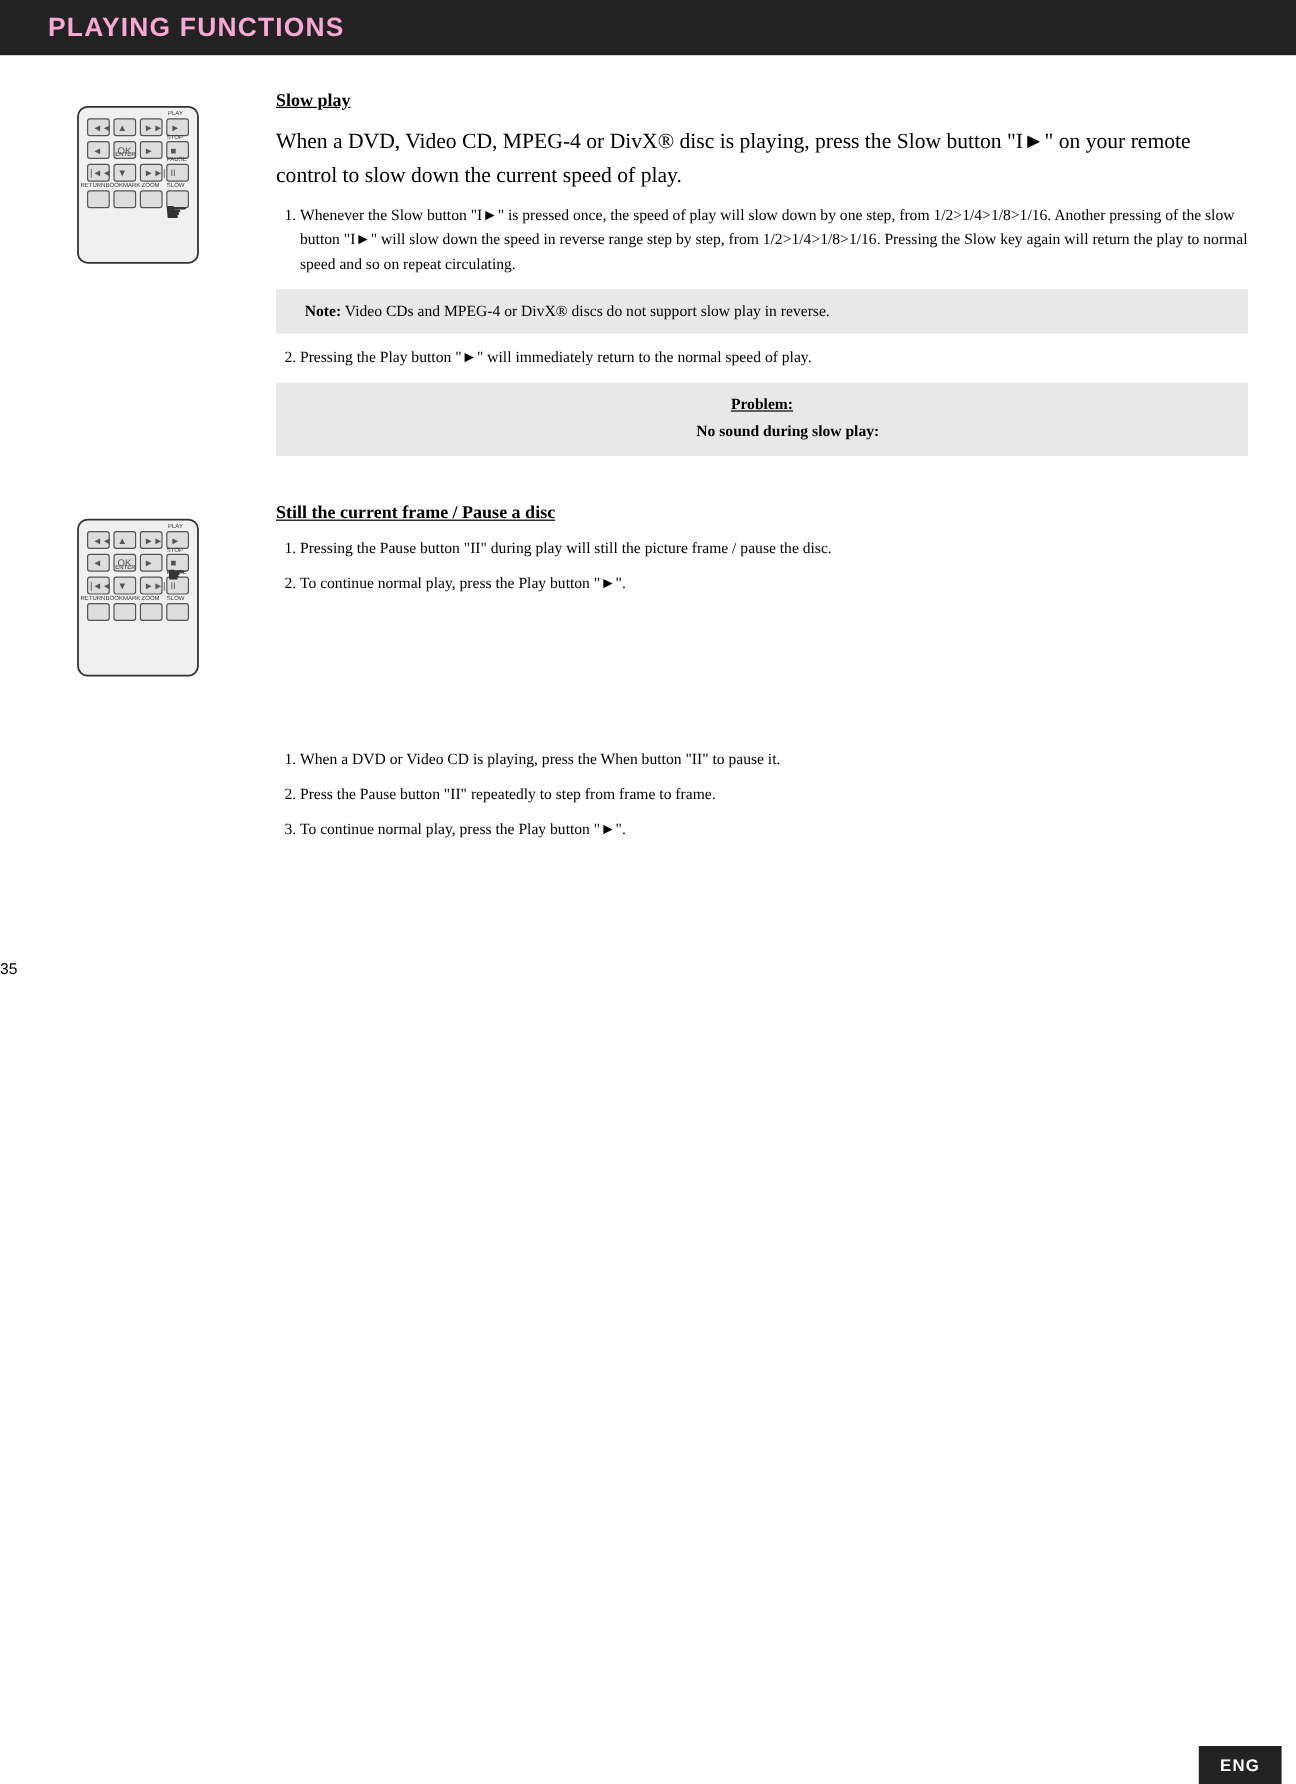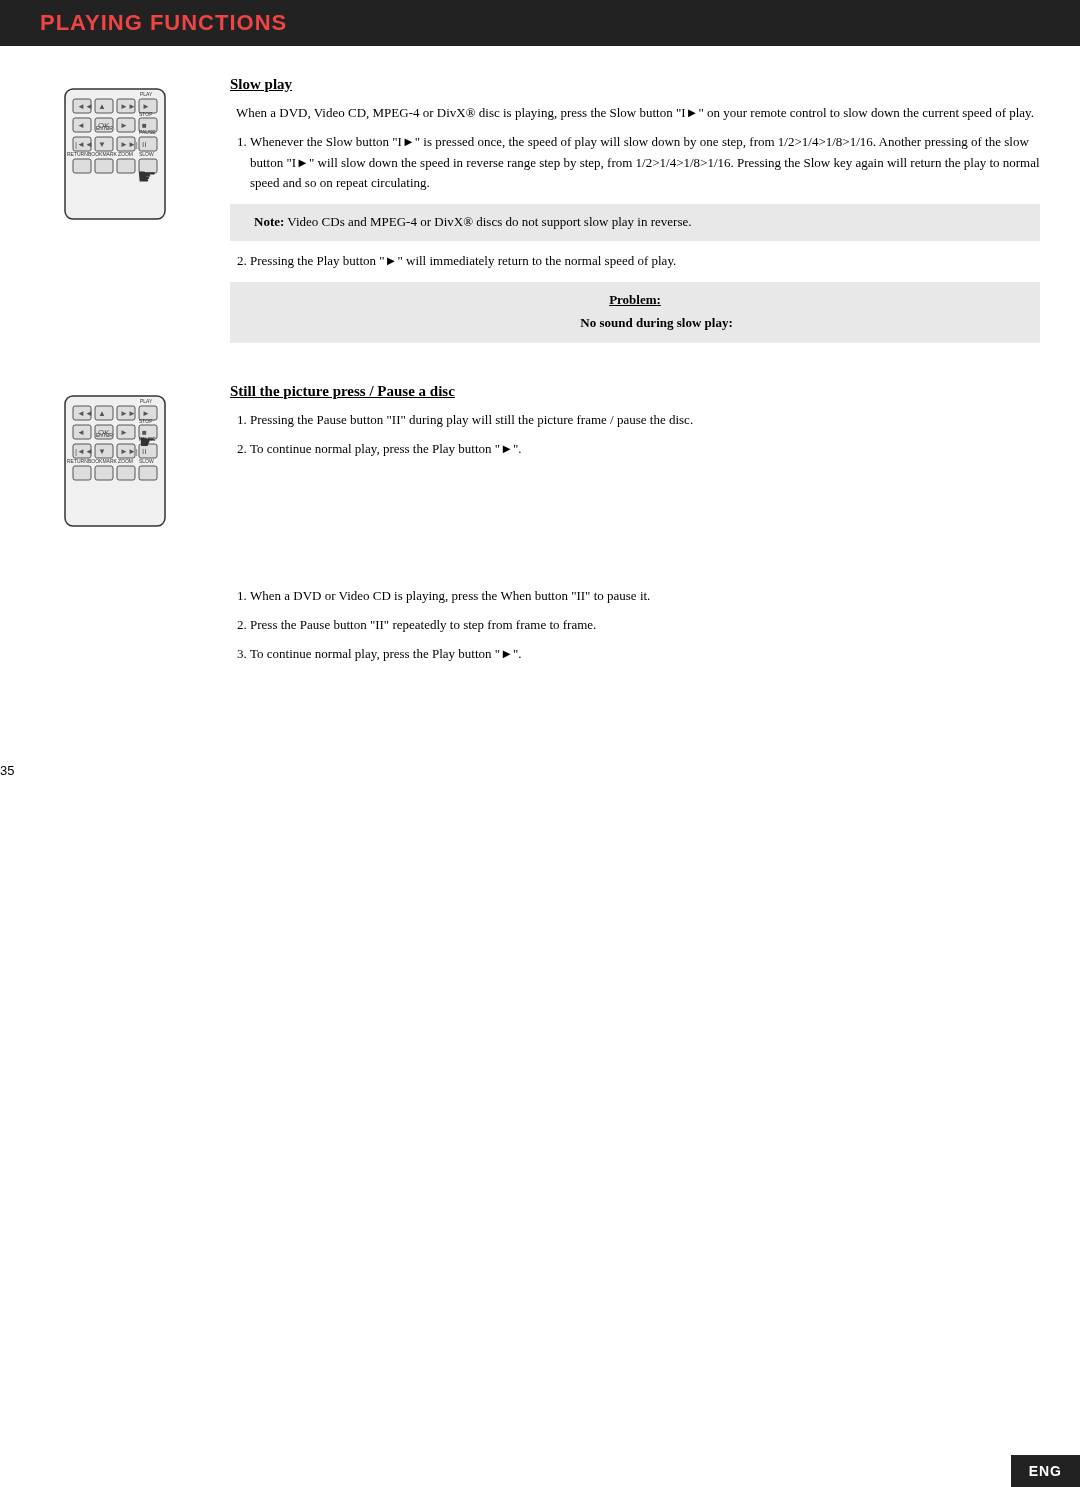--- a/index.html
+++ b/index.html
@@ -13,21 +13,21 @@
       position: relative;
     }
 
     
     .page-header {
       background: #222;
       padding: 10px 40px 10px 40px;
       margin-bottom: 30px;
     }
     .page-header h1 {
-      color: #ef4444;
+      color: #f9a8d4;
       font-size: 22px;
       font-weight: 900;
       letter-spacing: 1px;
       text-transform: uppercase;
     }
 
     .content-area {
       padding: 0 40px 40px 40px;
     }
 
@@ -51,24 +51,23 @@
     }
 
     h2.section-title {
       font-size: 15px;
       font-weight: bold;
       text-decoration: underline;
       margin-bottom: 10px;
     }
 
     p {
-      font-size: 13px;
+      font-size: 18px;
       line-height: 1.6;
       margin-bottom: 8px;
-      text-align: center;
     }
 
     ol {
       margin-left: 20px;
       font-size: 13px;
       line-height: 1.6;
     }
     ol li {
       margin-bottom: 8px;
     }
@@ -107,21 +106,21 @@
       text-align: left;
       font-size: 13px;
       margin-top: 20px;
       padding-bottom: 20px;
     }
 
     
     .eng-badge {
       position: absolute;
       bottom: 0;
-      right: 0;
+      right: 12px;
       background: #222;
       color: #fff;
       font-weight: bold;
       font-size: 14px;
       padding: 8px 18px;
       letter-spacing: 1px;
     }
 
     
     .remote-svg {
@@ -257,21 +256,21 @@
         <text x="43" y="44" font-size="8" fill="#555">OK</text>
         <text x="65" y="44" font-size="8" fill="#555">►</text>
         <text x="87" y="44" font-size="8" fill="#555">■</text>
         <text x="20" y="63" font-size="8" fill="#555">|◄◄</text>
         <text x="43" y="63" font-size="8" fill="#555">▼</text>
         <text x="65" y="63" font-size="8" fill="#555">►►|</text>
         <text x="87" y="63" font-size="8" fill="#555">II</text>
       </svg>
     </div>
     <div class="section-text">
-      <h2 class="section-title">Still the picture press / Pause a disc</h2>
+      <h2 class="section-title">Still the current frame / Pause a disc</h2>
       <ol>
         <li>Pressing the Pause button "II" during play will still the picture frame / pause the disc.</li>
         <li>To continue normal play, press the Play button "►".</li>
       </ol>
     </div>
   </div>
 
   <div class="section">
     <div class="section-image">
 

